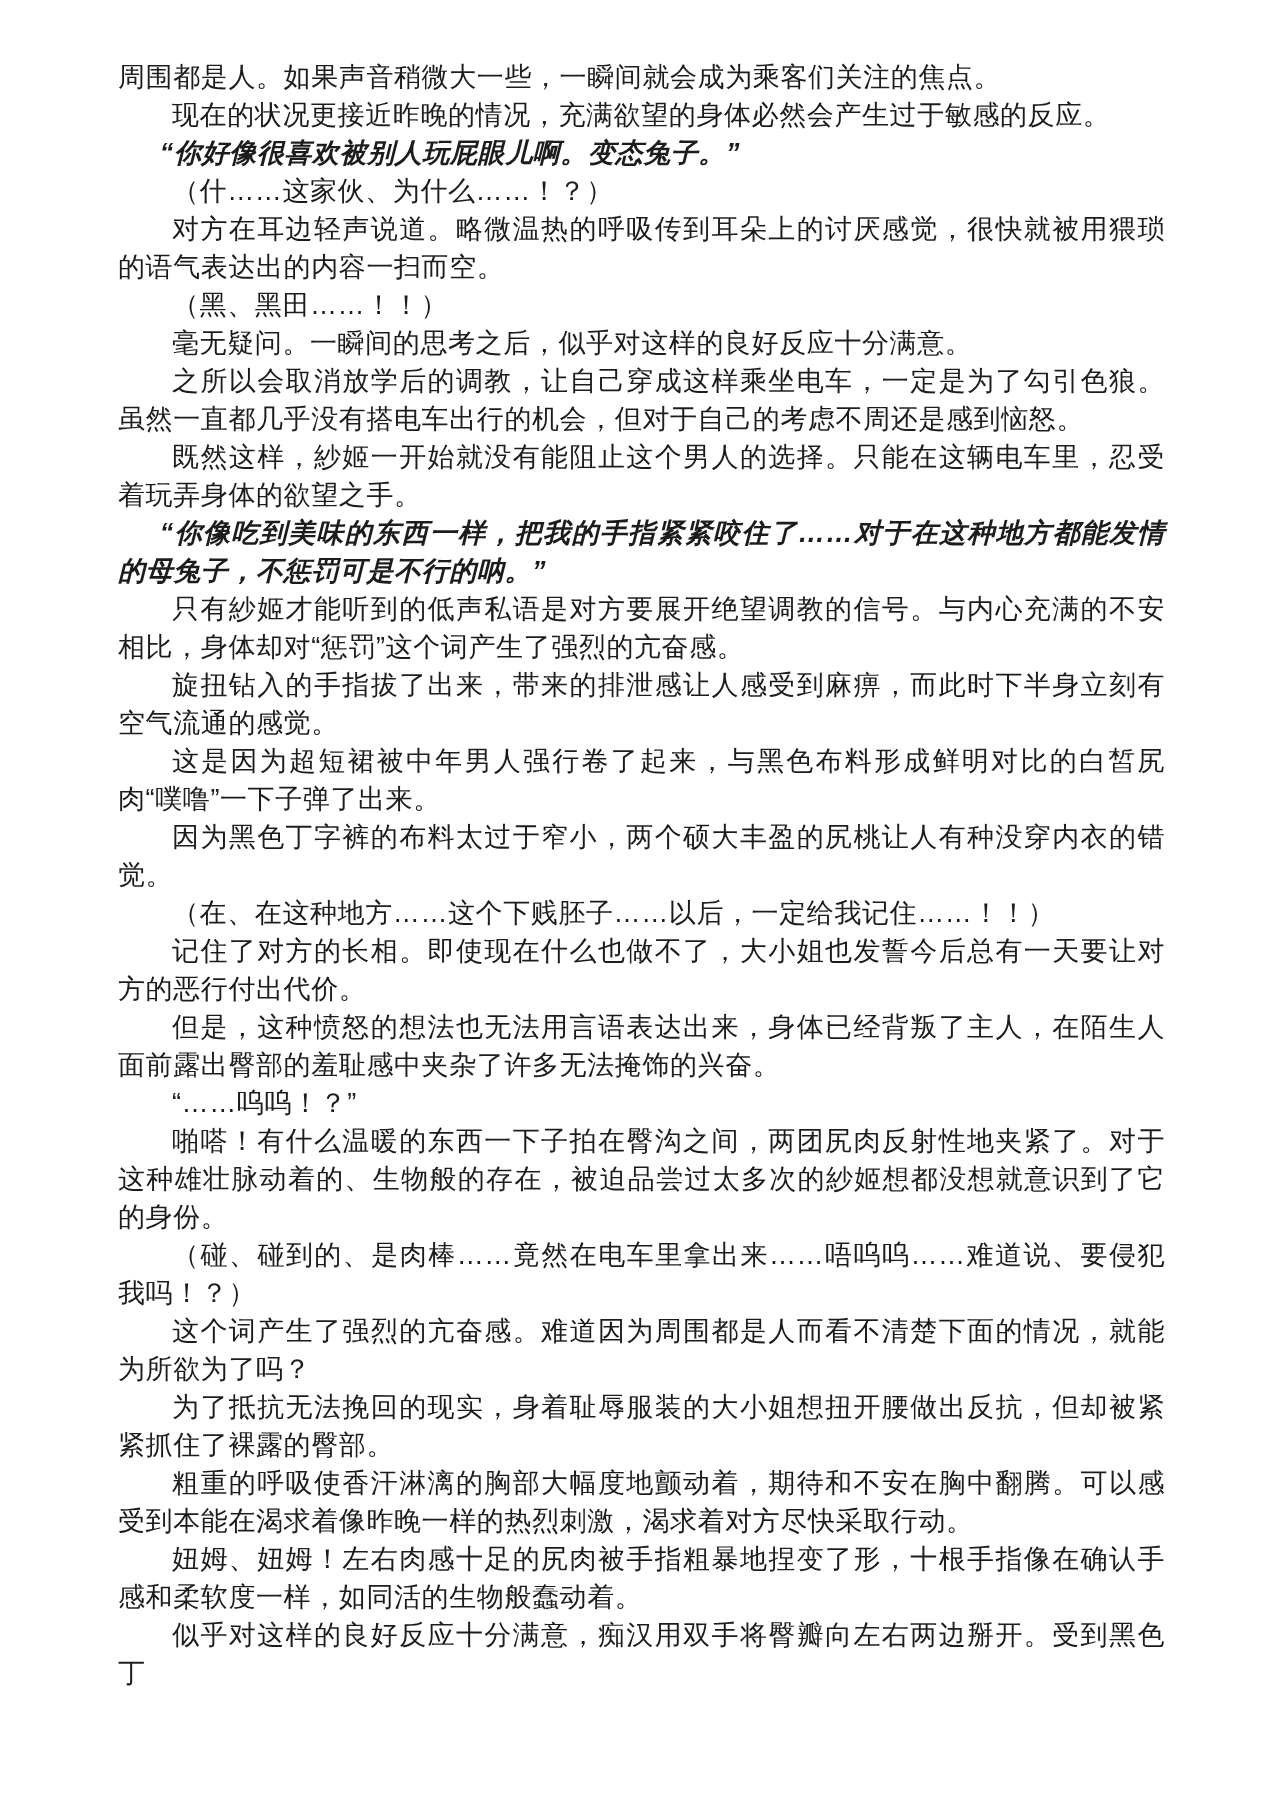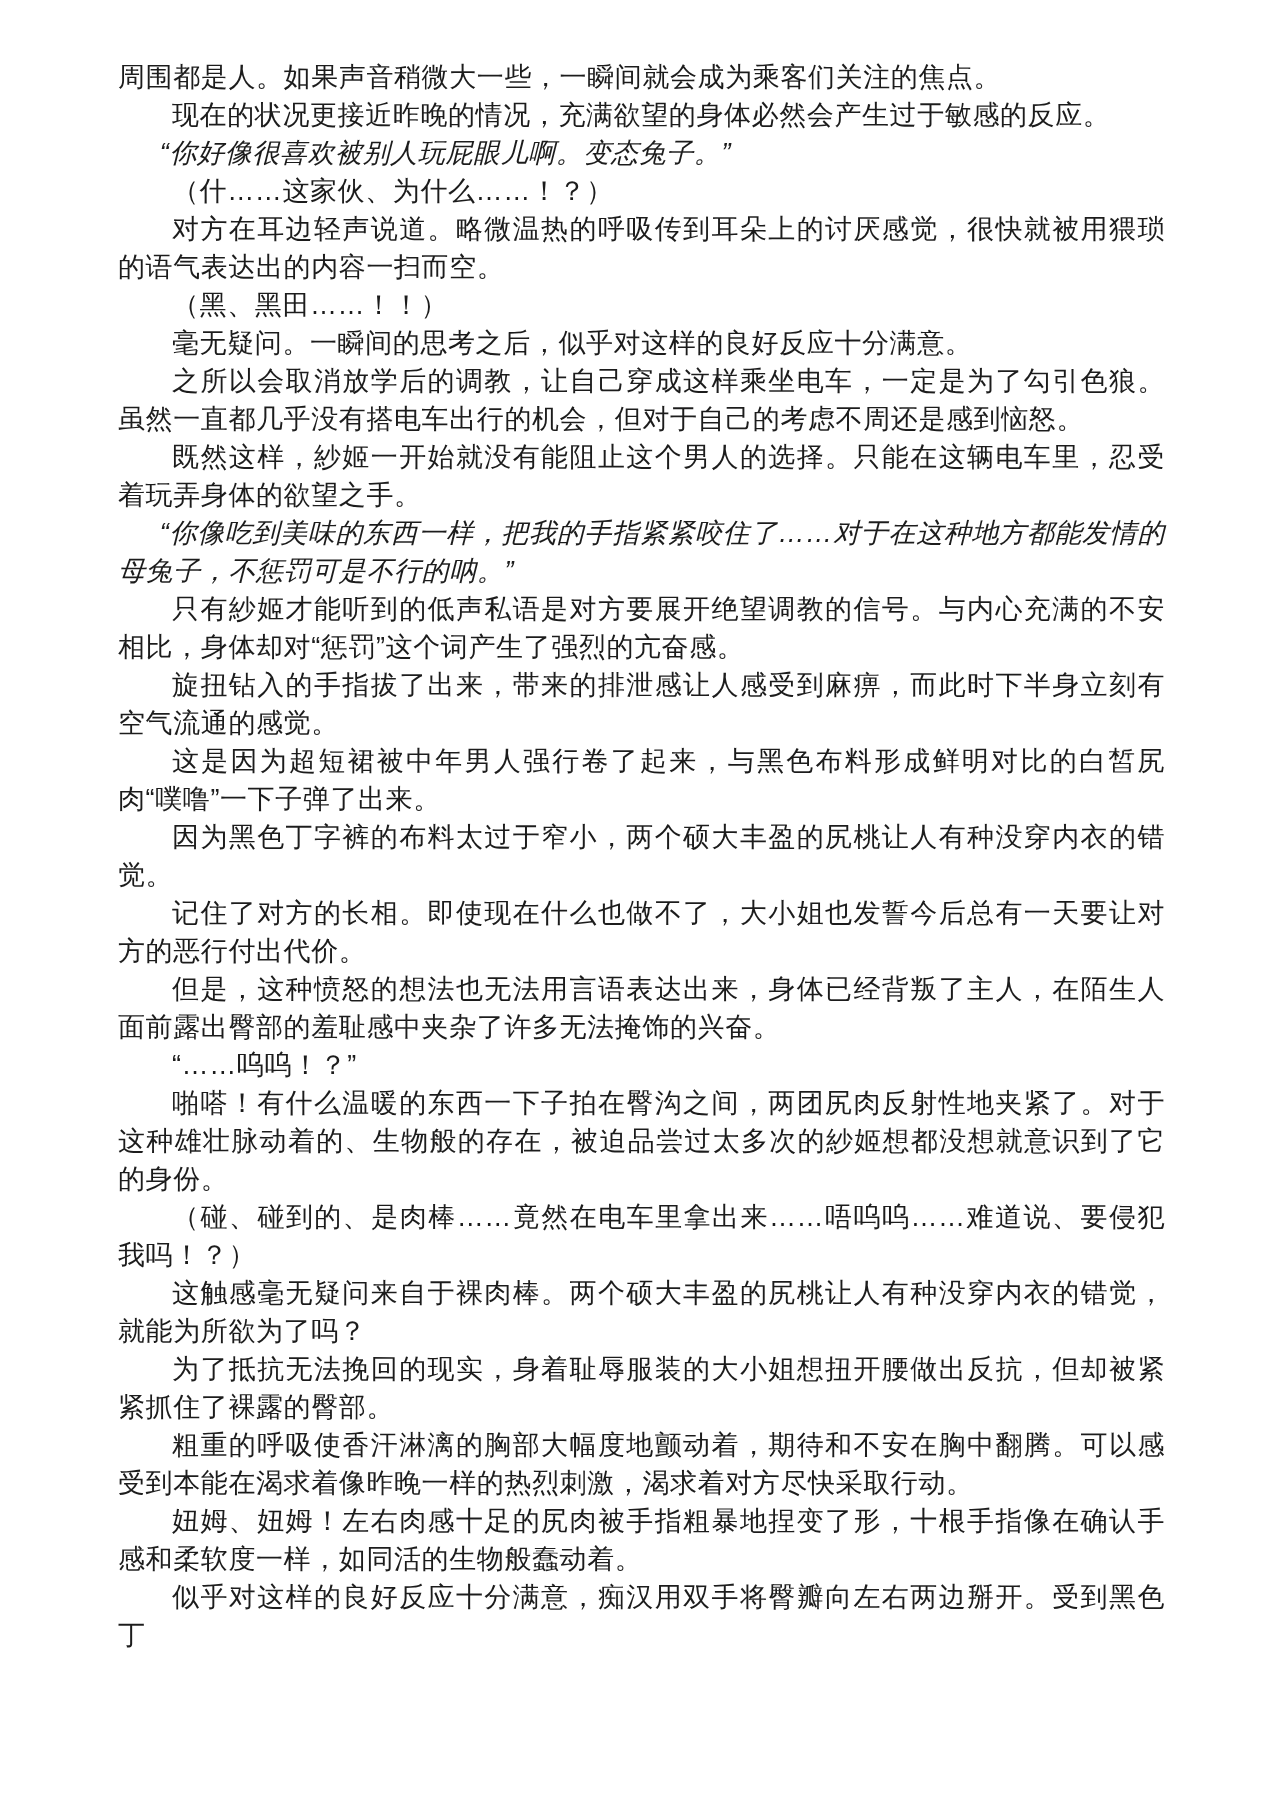--- a/index.html
+++ b/index.html
@@ -32,21 +32,21 @@
     color: var(--text-color, #1c1c1c);
     text-align: justify;
     text-indent: 2em;
     word-break: break-all;
     font-family: "Liberation Sans", sans-serif;
   }
   .para.first {
     text-indent: 0;
   }
   .para.dialogue {
-    font-weight: 400;
+    font-weight: 700;
     font-style: italic;
     text-indent: 1.55em;
   }
 </style>
 </head>
 <body>
 
 <div class="page">
   <div class="text-column">
       <p class="para first">周围都是人。如果声音稍微大一些，一瞬间就会成为乘客们关注的焦点。</p>
@@ -56,24 +56,25 @@
       <p class="para normal">对方在耳边轻声说道。略微温热的呼吸传到耳朵上的讨厌感觉，很快就被用猥琐的语气表达出的内容一扫而空。</p>
       <p class="para normal">（黑、黑田……！！）</p>
       <p class="para normal">毫无疑问。一瞬间的思考之后，似乎对这样的良好反应十分满意。</p>
       <p class="para normal">之所以会取消放学后的调教，让自己穿成这样乘坐电车，一定是为了勾引色狼。虽然一直都几乎没有搭电车出行的机会，但对于自己的考虑不周还是感到恼怒。</p>
       <p class="para normal">既然这样，紗姬一开始就没有能阻止这个男人的选择。只能在这辆电车里，忍受着玩弄身体的欲望之手。</p>
       <p class="para dialogue">“你像吃到美味的东西一样，把我的手指紧紧咬住了……对于在这种地方都能发情的母兔子，不惩罚可是不行的呐。”</p>
       <p class="para normal">只有紗姬才能听到的低声私语是对方要展开绝望调教的信号。与内心充满的不安相比，身体却对“惩罚”这个词产生了强烈的亢奋感。</p>
       <p class="para normal">旋扭钻入的手指拔了出来，带来的排泄感让人感受到麻痹，而此时下半身立刻有空气流通的感觉。</p>
       <p class="para normal">这是因为超短裙被中年男人强行卷了起来，与黑色布料形成鲜明对比的白皙尻肉“噗噜”一下子弹了出来。</p>
       <p class="para normal">因为黑色丁字裤的布料太过于窄小，两个硕大丰盈的尻桃让人有种没穿内衣的错觉。</p>
+      <p class="para normal">（在、在这种地方……这个下贱胚子……以后，一定给我记住……！！）</p>
       <p class="para normal">记住了对方的长相。即使现在什么也做不了，大小姐也发誓今后总有一天要让对方的恶行付出代价。</p>
       <p class="para normal">但是，这种愤怒的想法也无法用言语表达出来，身体已经背叛了主人，在陌生人面前露出臀部的羞耻感中夹杂了许多无法掩饰的兴奋。</p>
       <p class="para normal">“……呜呜！？”</p>
       <p class="para normal">啪嗒！有什么温暖的东西一下子拍在臀沟之间，两团尻肉反射性地夹紧了。对于这种雄壮脉动着的、生物般的存在，被迫品尝过太多次的紗姬想都没想就意识到了它的身份。</p>
       <p class="para normal">（碰、碰到的、是肉棒……竟然在电车里拿出来……唔呜呜……难道说、要侵犯我吗！？）</p>
-      <p class="para normal">这触感毫无疑问来自于裸肉棒。两个硕大丰盈的尻桃让人有种没穿内衣的错觉，就能为所欲为了吗？</p>
+      <p class="para normal">这个词产生了强烈的亢奋感。难道因为周围都是人而看不清楚下面的情况，就能为所欲为了吗？</p>
       <p class="para normal">为了抵抗无法挽回的现实，身着耻辱服装的大小姐想扭开腰做出反抗，但却被紧紧抓住了裸露的臀部。</p>
       <p class="para normal">粗重的呼吸使香汗淋漓的胸部大幅度地颤动着，期待和不安在胸中翻腾。可以感受到本能在渴求着像昨晚一样的热烈刺激，渴求着对方尽快采取行动。</p>
       <p class="para normal">妞姆、妞姆！左右肉感十足的尻肉被手指粗暴地捏变了形，十根手指像在确认手感和柔软度一样，如同活的生物般蠢动着。</p>
       <p class="para normal">似乎对这样的良好反应十分满意，痴汉用双手将臀瓣向左右两边掰开。受到黑色丁</p>
     </div>
 </div>
 
 </body></html>

